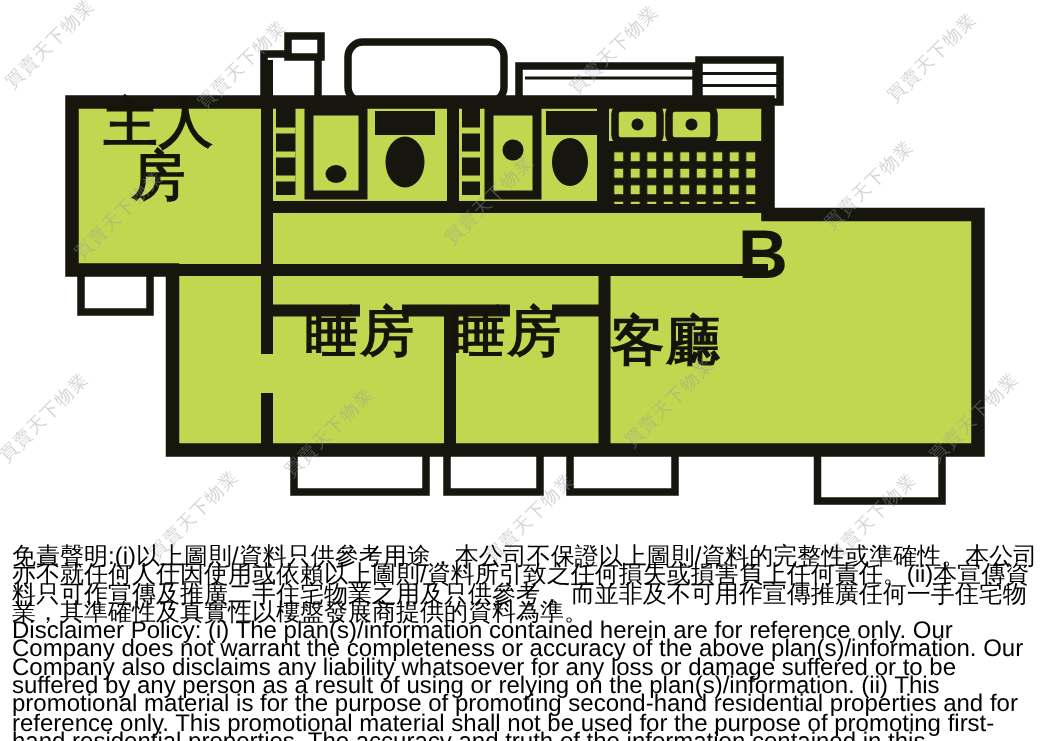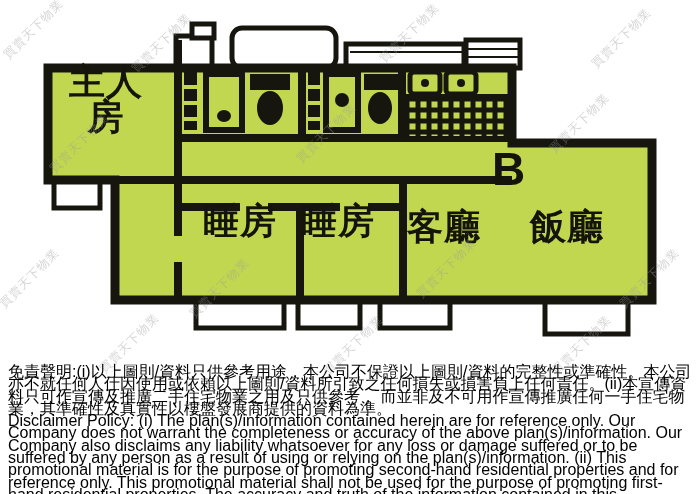--- a/index.html
+++ b/index.html
@@ -88,21 +88,20 @@
       <rect x="446" y="72" width="30" height="22" rx="4" fill="none" stroke="#16160f" stroke-width="5"></rect>
       <circle cx="461" cy="83" r="4" fill="#16160f"></circle>
       <rect x="404" y="96" width="102" height="42" fill="url(#waffle)" stroke="#16160f" stroke-width="4"></rect>
     </g>
   </svg>
 
   <div class="room-label master">主人房</div>
   <div class="room-label one-line" style="left:203px;top:206px;">睡房</div>
   <div class="room-label one-line" style="left:301px;top:206px;">睡房</div>
   <div class="room-label one-line" style="left:407px;top:212px;">客廳</div>
-  <div class="room-label one-line" style="left:530px;top:212px;">飯廳</div>
   <div class="unit-label" style="left:492px;top:146px;">B</div>
 
   <span class="wm" style="left:12px;top:46px;">買賣天下物業</span>
   <span class="wm" style="left:140px;top:60px;">買賣天下物業</span>
   <span class="wm" style="left:388px;top:50px;">買賣天下物業</span>
   <span class="wm" style="left:600px;top:55px;">買賣天下物業</span>
   <span class="wm" style="left:58px;top:160px;">買賣天下物業</span>
   <span class="wm" style="left:305px;top:150px;">買賣天下物業</span>
   <span class="wm" style="left:558px;top:140px;">買賣天下物業</span>
   <span class="wm" style="left:8px;top:295px;">買賣天下物業</span>

